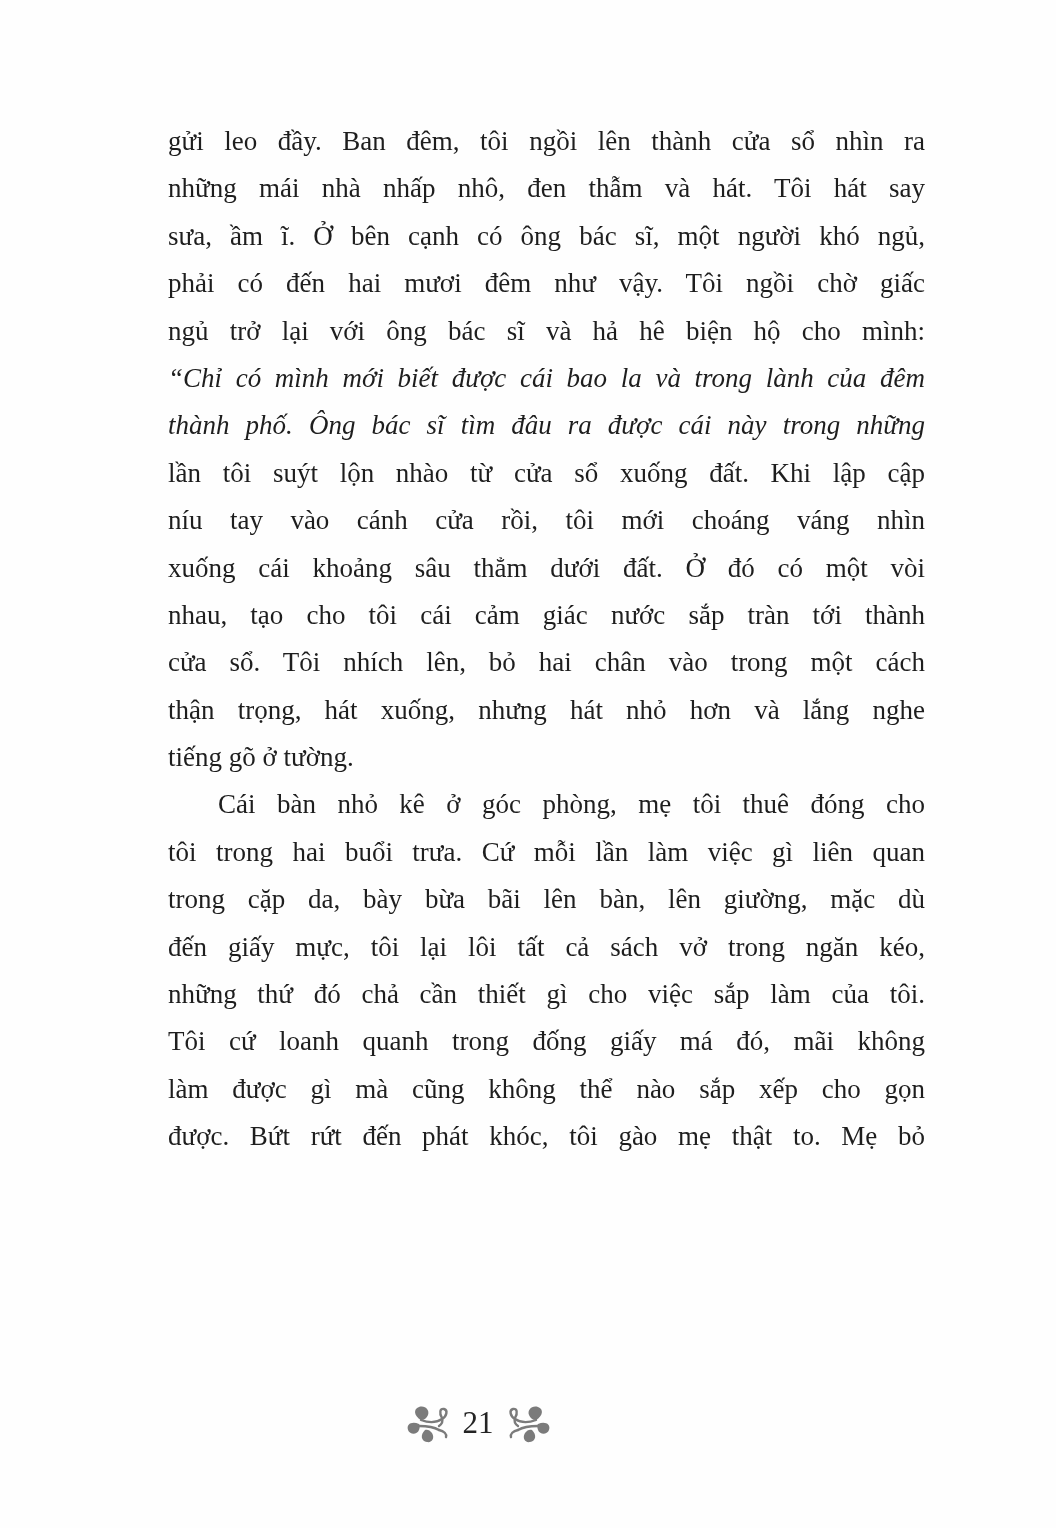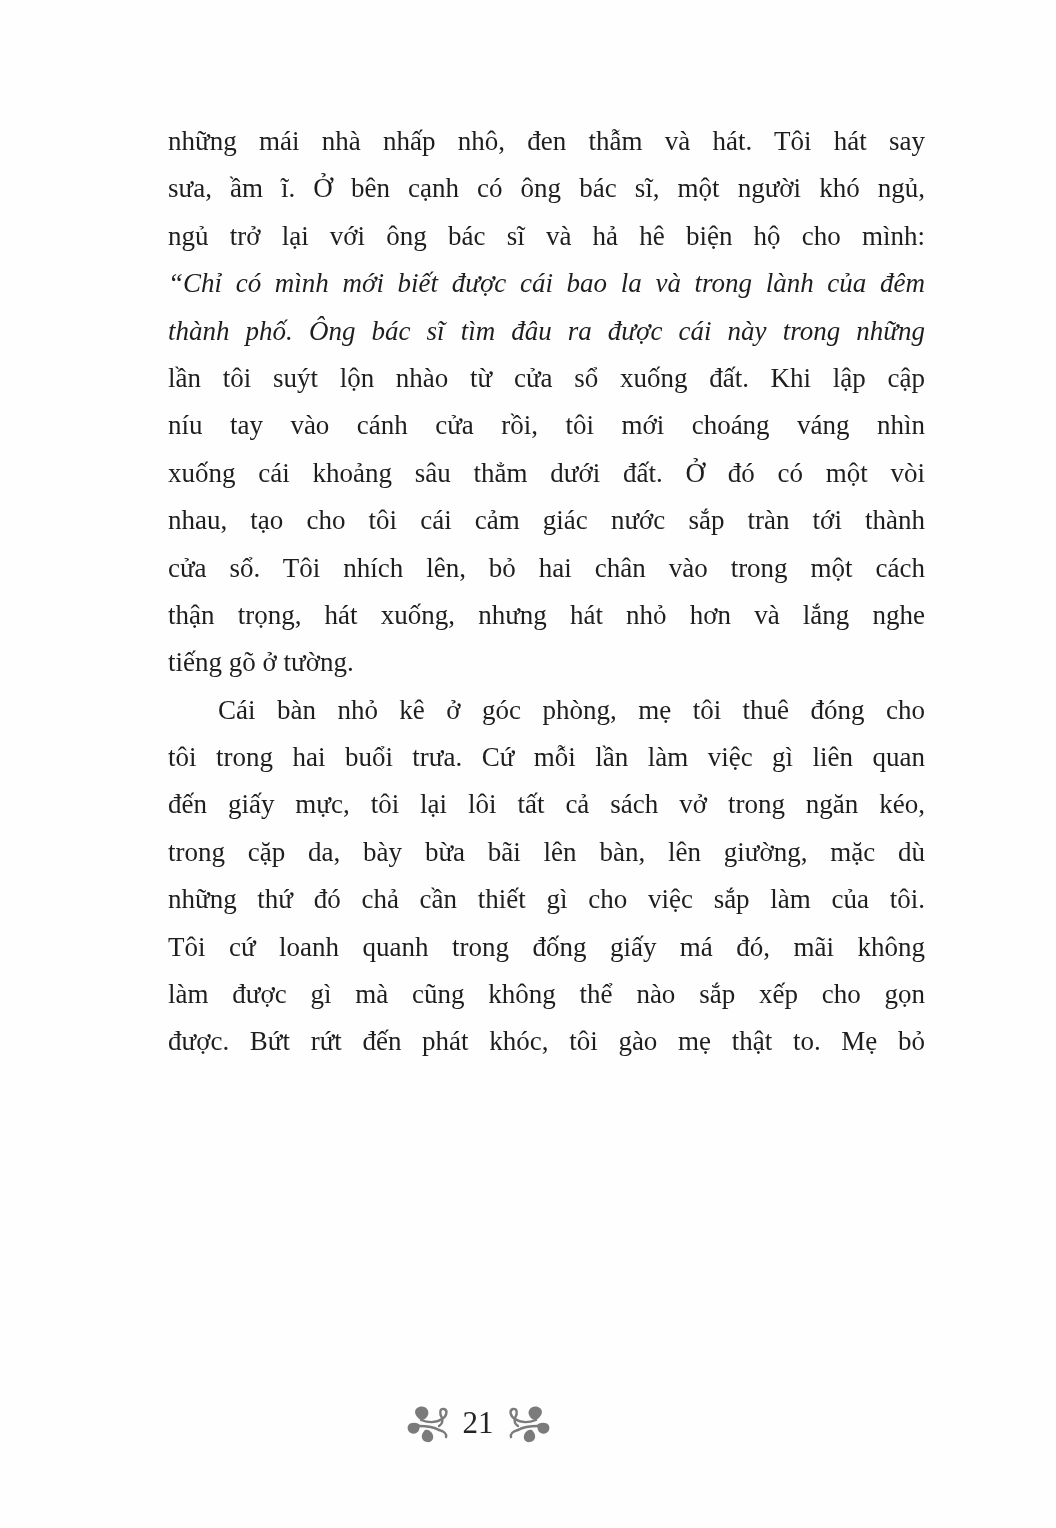--- a/index.html
+++ b/index.html
@@ -62,36 +62,38 @@
   .ornament.flip {
     transform: scaleX(-1);
   }
 </style>
 </head>
 <body>
 
 <div class="page">
 
   <div class="text-block">
+      <div class="line"><span>gửi leo đầy. Ban đêm, tôi ngồi lên thành cửa sổ nhìn ra</span></div>
       <div class="line"><span>những mái nhà nhấp nhô, đen thẫm và hát. Tôi hát say</span></div>
       <div class="line"><span>sưa, ầm ĩ. Ở bên cạnh có ông bác sĩ, một người khó ngủ,</span></div>
+      <div class="line"><span>phải có đến hai mươi đêm như vậy. Tôi ngồi chờ giấc</span></div>
       <div class="line"><span>ngủ trở lại với ông bác sĩ và hả hê biện hộ cho mình:</span></div>
       <div class="line"><span class="italic">“Chỉ có mình mới biết được cái bao la và trong lành của đêm</span></div>
       <div class="line"><span class="italic">thành phố. Ông bác sĩ tìm đâu ra được cái này trong những</span></div>
       <div class="line"><span>lần tôi suýt lộn nhào từ cửa sổ xuống đất. Khi lập cập</span></div>
       <div class="line"><span>níu tay vào cánh cửa rồi, tôi mới choáng váng nhìn</span></div>
       <div class="line"><span>xuống cái khoảng sâu thẳm dưới đất. Ở đó có một vòi</span></div>
       <div class="line"><span>nhau, tạo cho tôi cái cảm giác nước sắp tràn tới thành</span></div>
       <div class="line"><span>cửa sổ. Tôi nhích lên, bỏ hai chân vào trong một cách</span></div>
       <div class="line"><span>thận trọng, hát xuống, nhưng hát nhỏ hơn và lắng nghe</span></div>
       <div class="line left"><span>tiếng gõ ở tường.</span></div>
       <div class="line indent"><span>Cái bàn nhỏ kê ở góc phòng, mẹ tôi thuê đóng cho</span></div>
       <div class="line"><span>tôi trong hai buổi trưa. Cứ mỗi lần làm việc gì liên quan</span></div>
+      <div class="line"><span>trong cặp da, bày bừa bãi lên bàn, lên giường, mặc dù</span></div>
       <div class="line"><span>đến giấy mực, tôi lại lôi tất cả sách vở trong ngăn kéo,</span></div>
-      <div class="line"><span>trong cặp da, bày bừa bãi lên bàn, lên giường, mặc dù</span></div>
       <div class="line"><span>những thứ đó chả cần thiết gì cho việc sắp làm của tôi.</span></div>
       <div class="line"><span>Tôi cứ loanh quanh trong đống giấy má đó, mãi không</span></div>
       <div class="line"><span>làm được gì mà cũng không thể nào sắp xếp cho gọn</span></div>
       <div class="line"><span>được. Bứt rứt đến phát khóc, tôi gào mẹ thật to. Mẹ bỏ</span></div>
     </div>
 
   <div class="footer">
     <svg class="ornament" viewBox="0 0 44 38" xmlns="http://www.w3.org/2000/svg" aria-hidden="true">
       <g fill="#7b7b7b" stroke="none">
         <path d="M15 15 C8 11 7 4 13 2 C19 0 24 5 22 10 C21 13 18 15 15 15 Z"></path>

